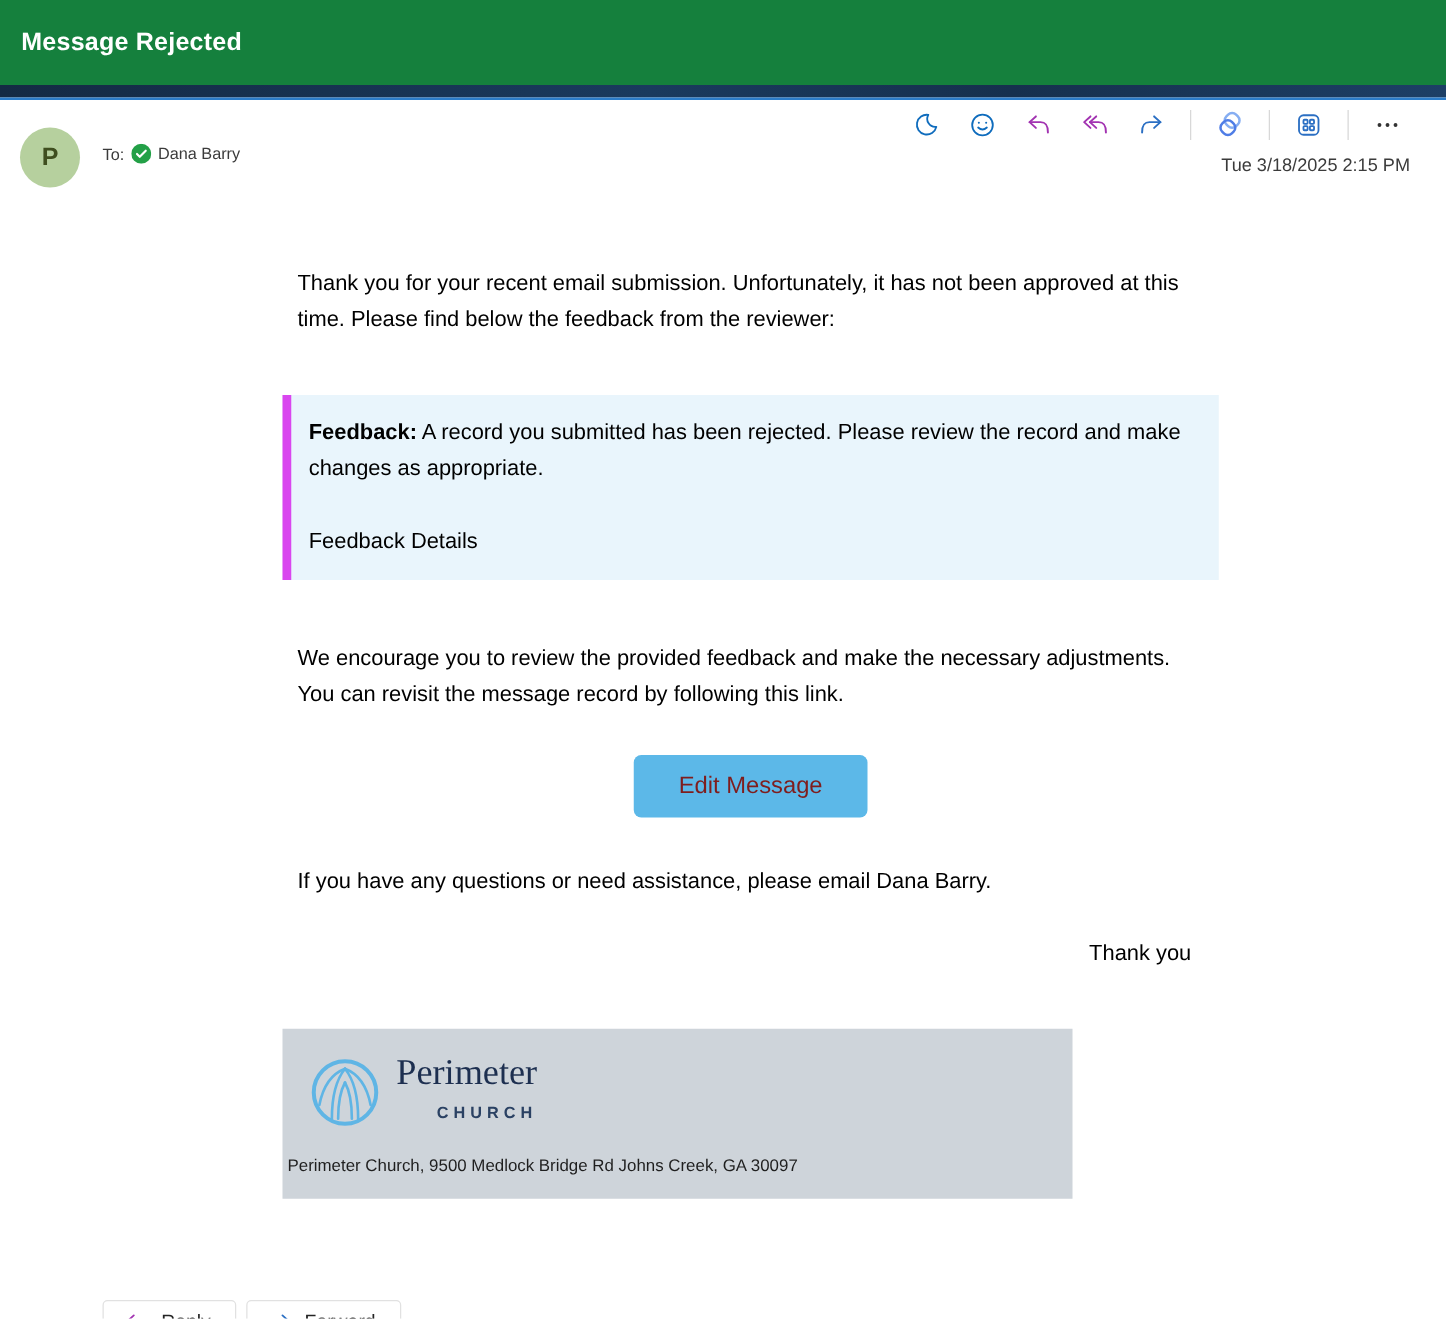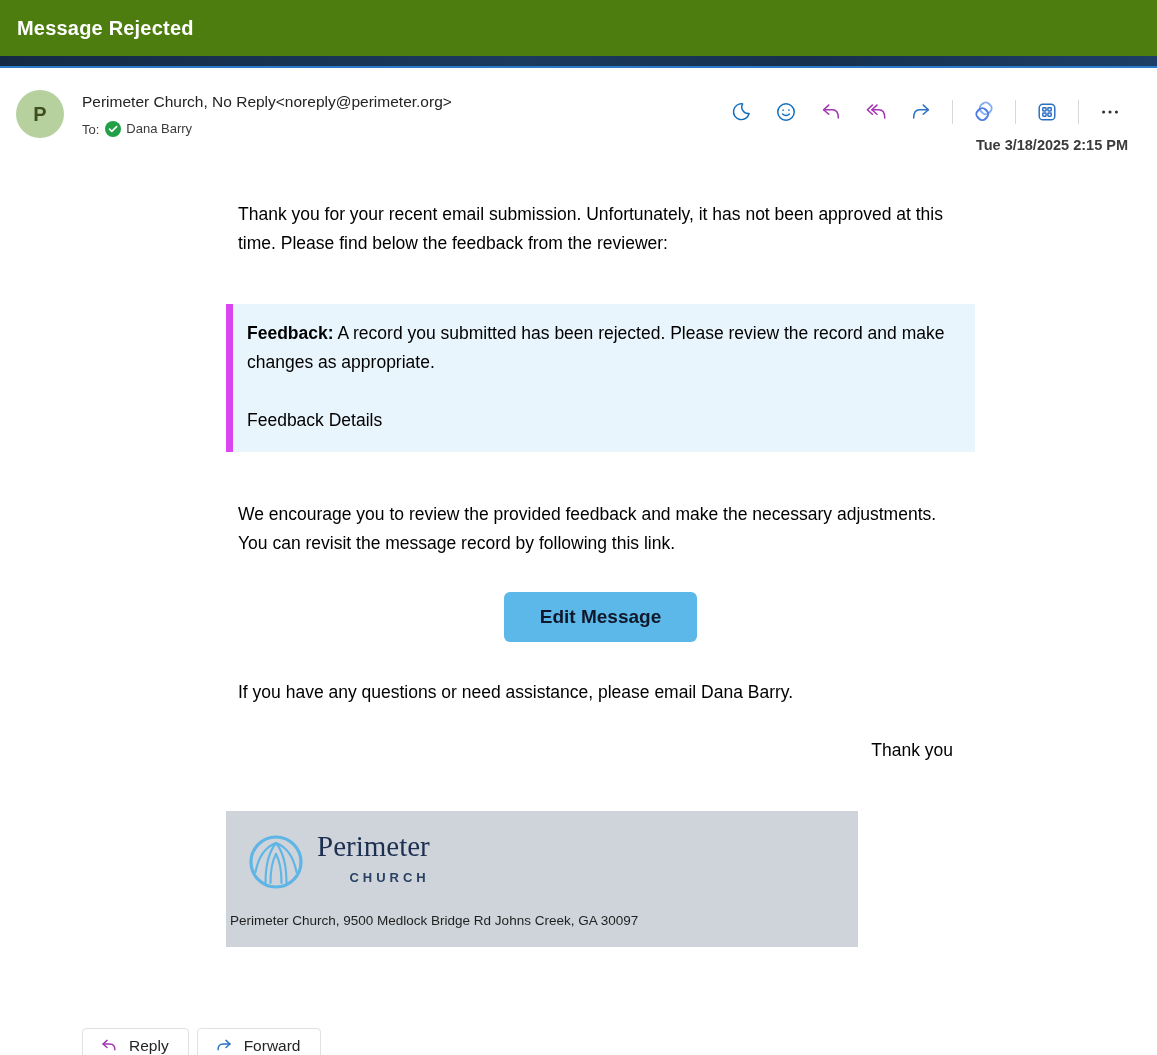--- a/index.html
+++ b/index.html
@@ -5,21 +5,21 @@
   * { margin:0; padding:0; box-sizing:border-box; }
   html,body { background:#ffffff; }
   .screen {
     position:relative; width:1157px; height:1055px;
     background:#ffffff; overflow:hidden;
     font-family:"Liberation Sans", sans-serif;
   }
 
   
   .titlebar {
-    height:56px; background:#4d7c0f; display:flex; align-items:center;
+    height:68px; background:#15803d; display:flex; align-items:center;
     padding-left:17px;
   }
   .titlebar .title {
     color:#ffffff; font-size:20px; font-weight:700; letter-spacing:.2px;
   }
   .theme-strip {
     height:12px;
     background:linear-gradient(90deg,#142a44 0%,#1a3a5e 45%,#16304e 70%,#1d3f66 100%);
     border-bottom:2px solid #2b7cc9;
   }
@@ -31,21 +31,21 @@
     width:48px; height:48px; border-radius:50%; background:#b6d09e;
     color:#3f4e1f; font-size:20px; font-weight:700;
     display:flex; align-items:center; justify-content:center; flex:0 0 auto;
   }
   .meta { margin-left:18px; padding-top:3px; }
   .sender { font-size:15.5px; color:#242424; }
   .to-row { margin-top:10px; font-size:13px; color:#3b3b3b; display:flex; align-items:center; gap:6px; }
   .to-row .chip { display:flex; align-items:flex-start; gap:5px; color:#3b3b3b; cursor:default; }
   .check-badge { width:16px; height:16px; display:block; }
 
-  .hdr-right { position:absolute; top:28px; right:29px; text-align:right;font-weight:bold; }
+  .hdr-right { position:absolute; top:4px; right:29px; text-align:right; }
   .icon-row { display:flex; align-items:center; gap:9px; justify-content:flex-end; }
   .icon-btn {
     width:36px; height:32px; display:flex; align-items:center; justify-content:center;
     background:transparent; border:none; border-radius:4px; cursor:pointer;
   }
   .icon-btn svg { display:block; }
   .v-div { width:1px; height:24px; background:#d8d8d8; margin:0 4px; }
   .date { margin-top:9px; font-size:14.5px; color:#3b3b3b; }
 
   
@@ -61,22 +61,22 @@
   .feedback-box {
     margin-top:46px; width:749px;
     background:#e9f5fc; border-left:7px solid #d946ef;
     padding:15px 18px 17px 14px;
   }
   .feedback-box .fb-label { font-weight:700; }
   .feedback-box .fb-details { margin-top:29px; }
 
   .edit-btn-wrap { text-align:center; margin-top:34px; }
   .edit-btn {
-    display:inline-block; background:#5cb8e8; color:#0f172a;
-    font-size:19px; font-weight:700; font-family:"Liberation Sans", sans-serif;
+    display:inline-block; background:#5cb8e8; color:#7f1d1d;
+    font-size:19px; font-weight:400; font-family:"Liberation Sans", sans-serif;
     border:none; border-radius:6px; padding:14px 36px; min-width:183px;
     cursor:pointer;
   }
 
   
   .footer-card {
     margin-top:46px; width:632px; height:136px;
     background:#ced4da; padding:20px 0 0 0;
   }
   .logo-row { display:flex; align-items:center; padding-left:22px; }
@@ -107,21 +107,20 @@
 
   <div class="titlebar">
     <div class="title">Message Rejected</div>
   </div>
   <div class="theme-strip"></div>
 
   <div class="msg-header">
     <div class="hdr-left">
       <div class="avatar">P</div>
       <div class="meta">
-        <div class="sender">Perimeter Church, No Reply&lt;noreply@perimeter.org&gt;</div>
         <div class="to-row">
           <span>To:</span>
           <span class="chip">
             <svg class="check-badge" viewBox="0 0 16 16">
               <circle cx="8" cy="8" r="8" fill="#23a047"></circle>
               <path d="M4.6 8.2 l2.2 2.2 L11.6 5.6" stroke="#ffffff" stroke-width="1.7" fill="none" stroke-linecap="round" stroke-linejoin="round"></path>
             </svg>
             <span>Dana Barry</span>
           </span>
         </div>

